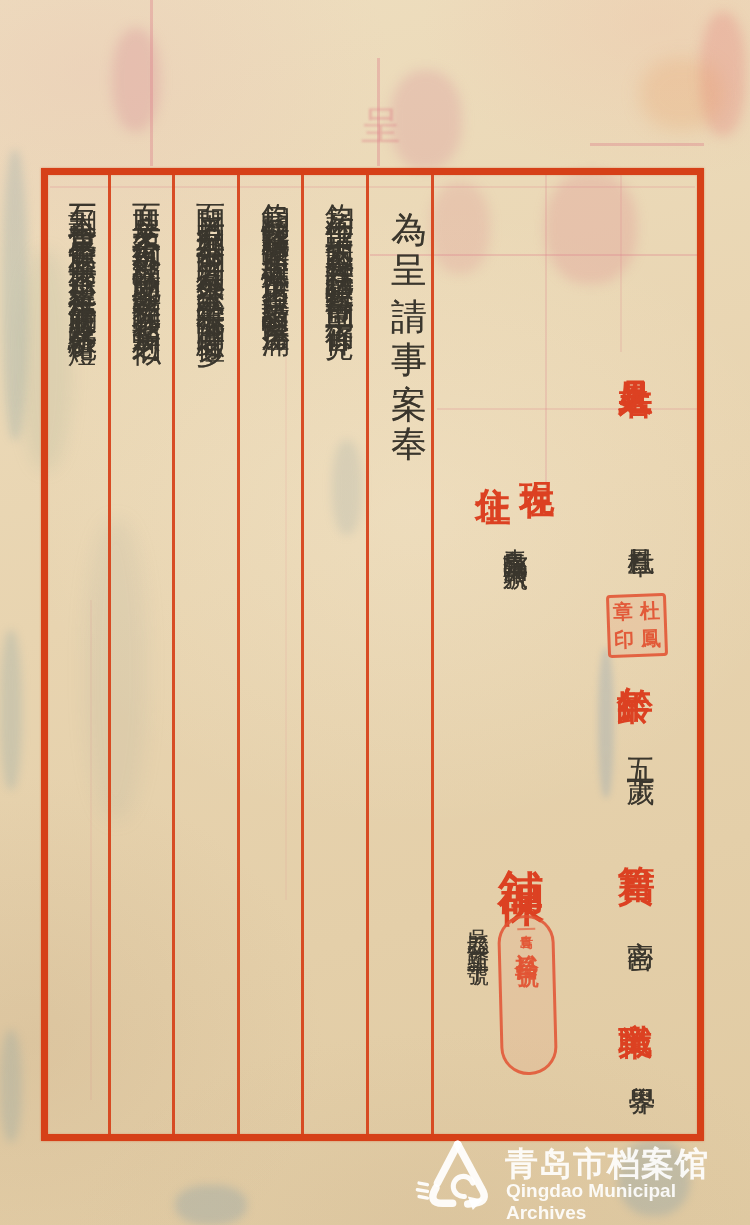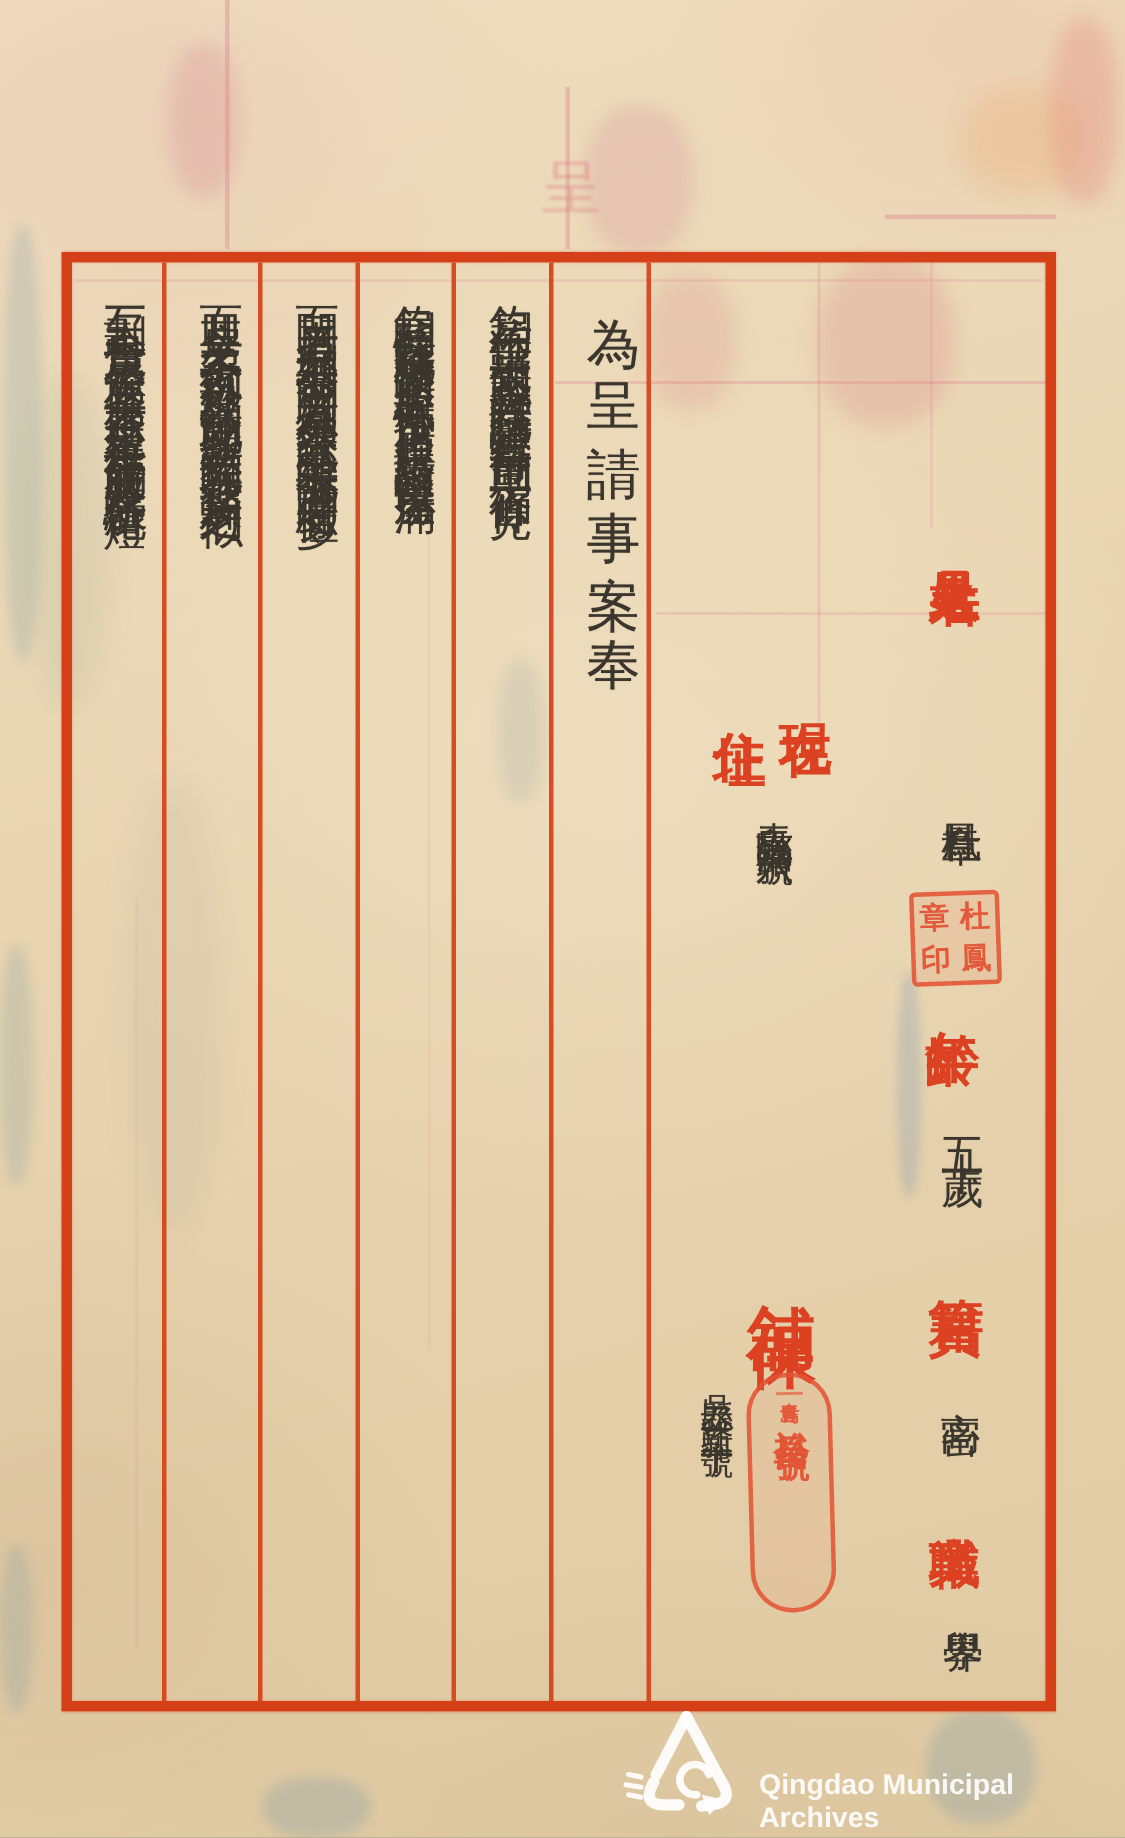--- a/index.html
+++ b/index.html
@@ -133,16 +133,17 @@
     <svg class="wm-logo" width="84" height="84" viewBox="0 0 100 100">
       <g fill="none" stroke="rgba(255,255,255,.92)" stroke-linecap="round">
         <path d="M52 10 L80 62 Q90 78 72 80 L64 81" stroke-width="9"></path>
         <path d="M52 10 L28 56" stroke-width="9"></path>
         <path d="M26 62 Q16 80 34 80 L46 80" stroke-width="9"></path>
         <path d="M60 72 a12 12 0 1 1 10 -16" stroke-width="6"></path>
         <path d="M70 88 L82 76 L64 72 Z" fill="rgba(255,255,255,.92)" stroke="none"></path>
         <path d="M6 56 l10 2 M4 64 l12 2 M6 72 l10 2" stroke-width="4"></path>
       </g>
     </svg>
+    <div class="wm-cn">青岛市档案馆</div>
     <div class="wm-en">Qingdao Municipal Archives</div>
   </div>
 
 </div>
 
 </body></html>

